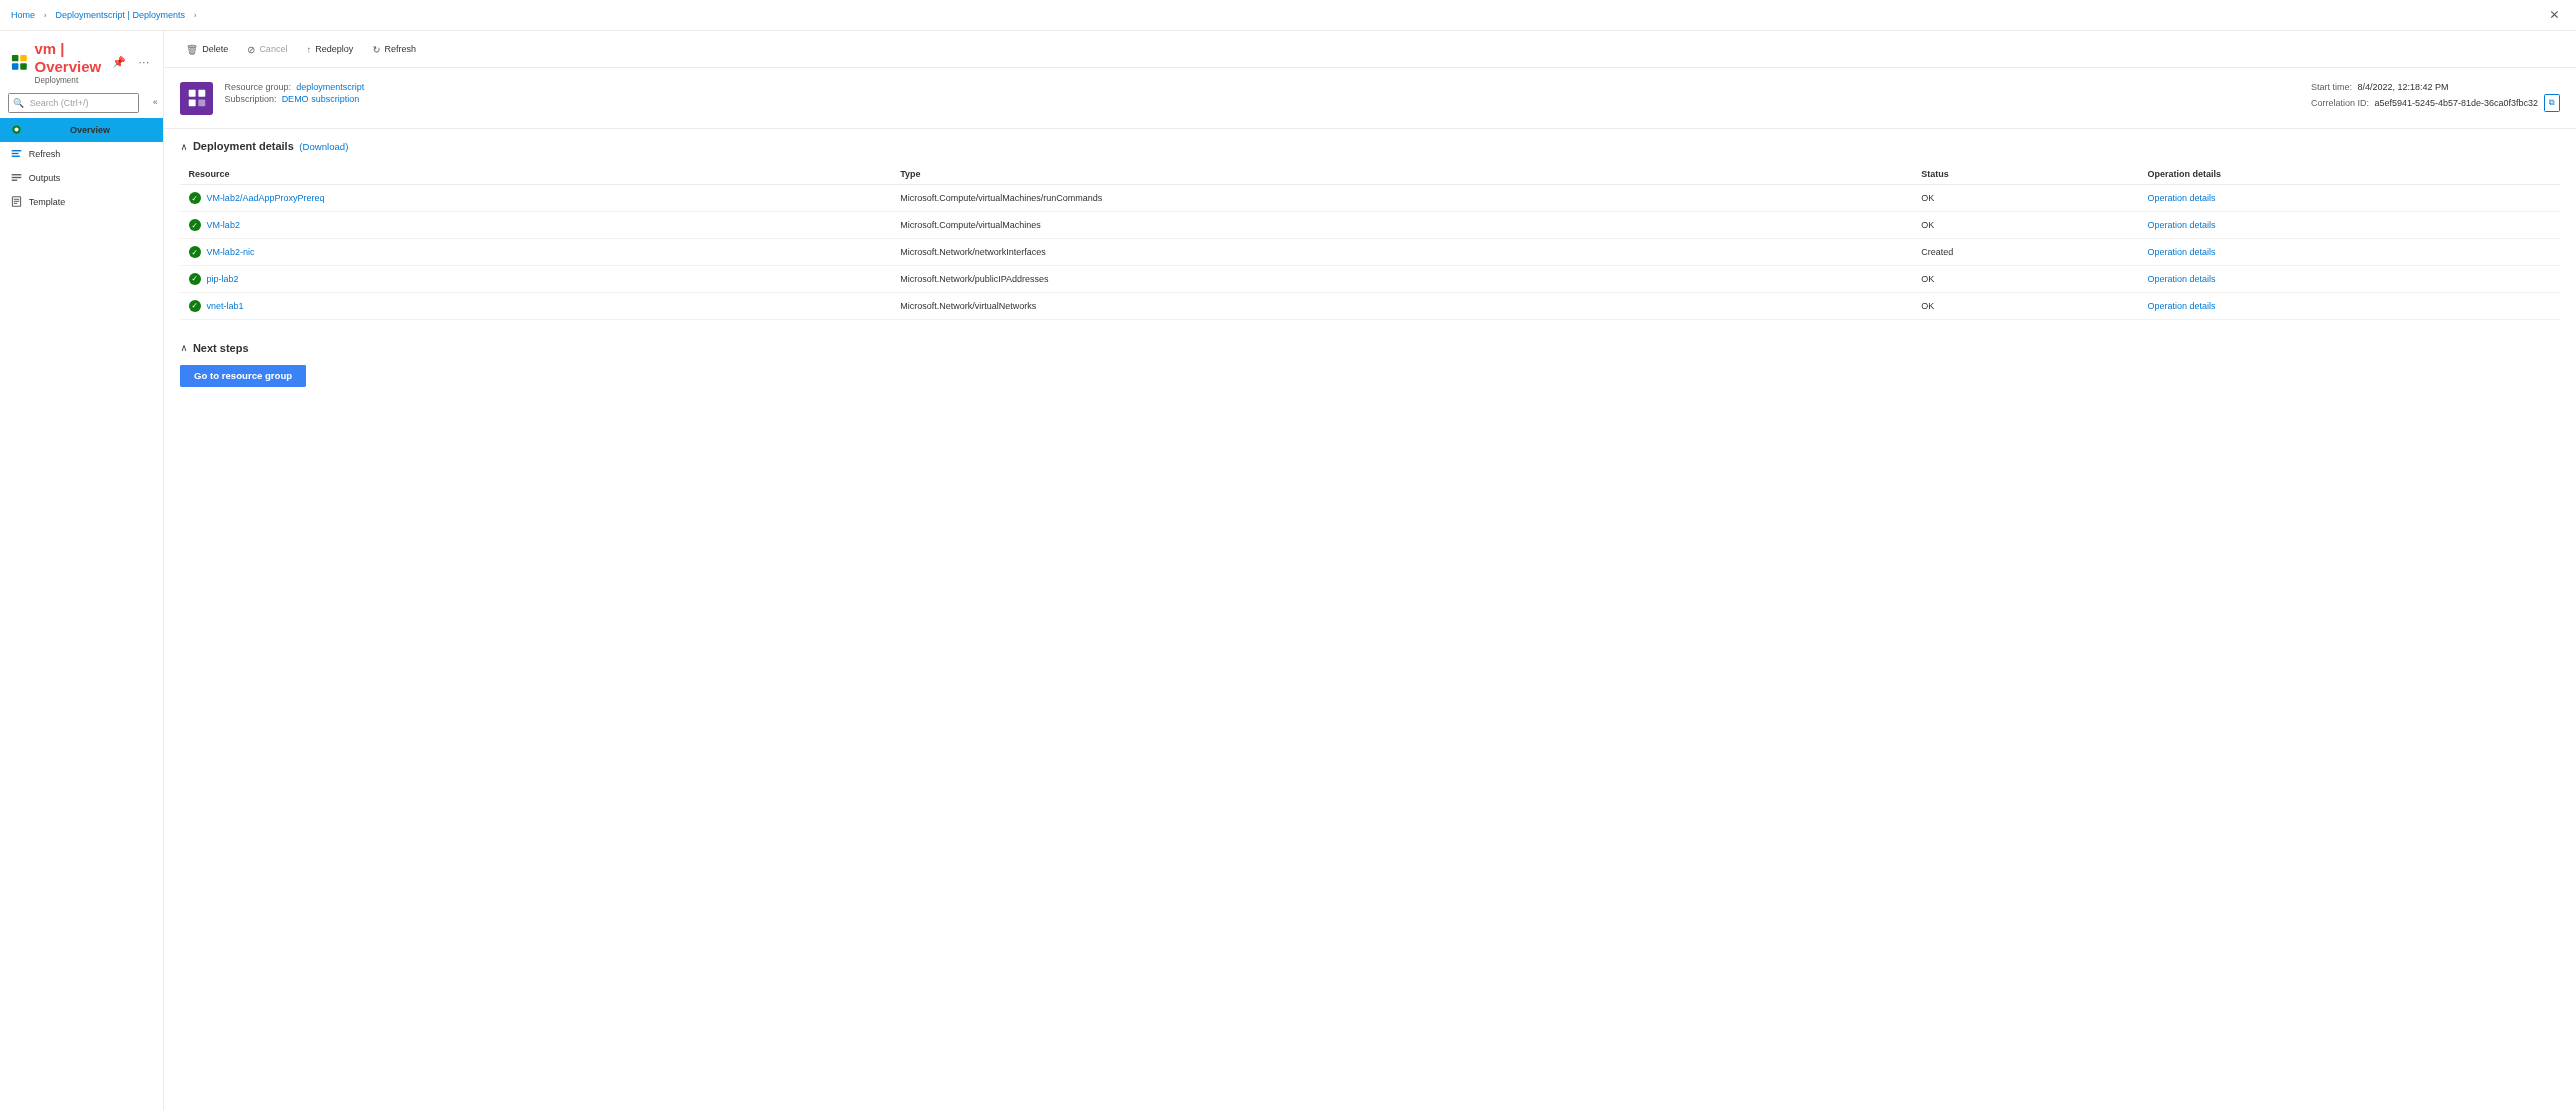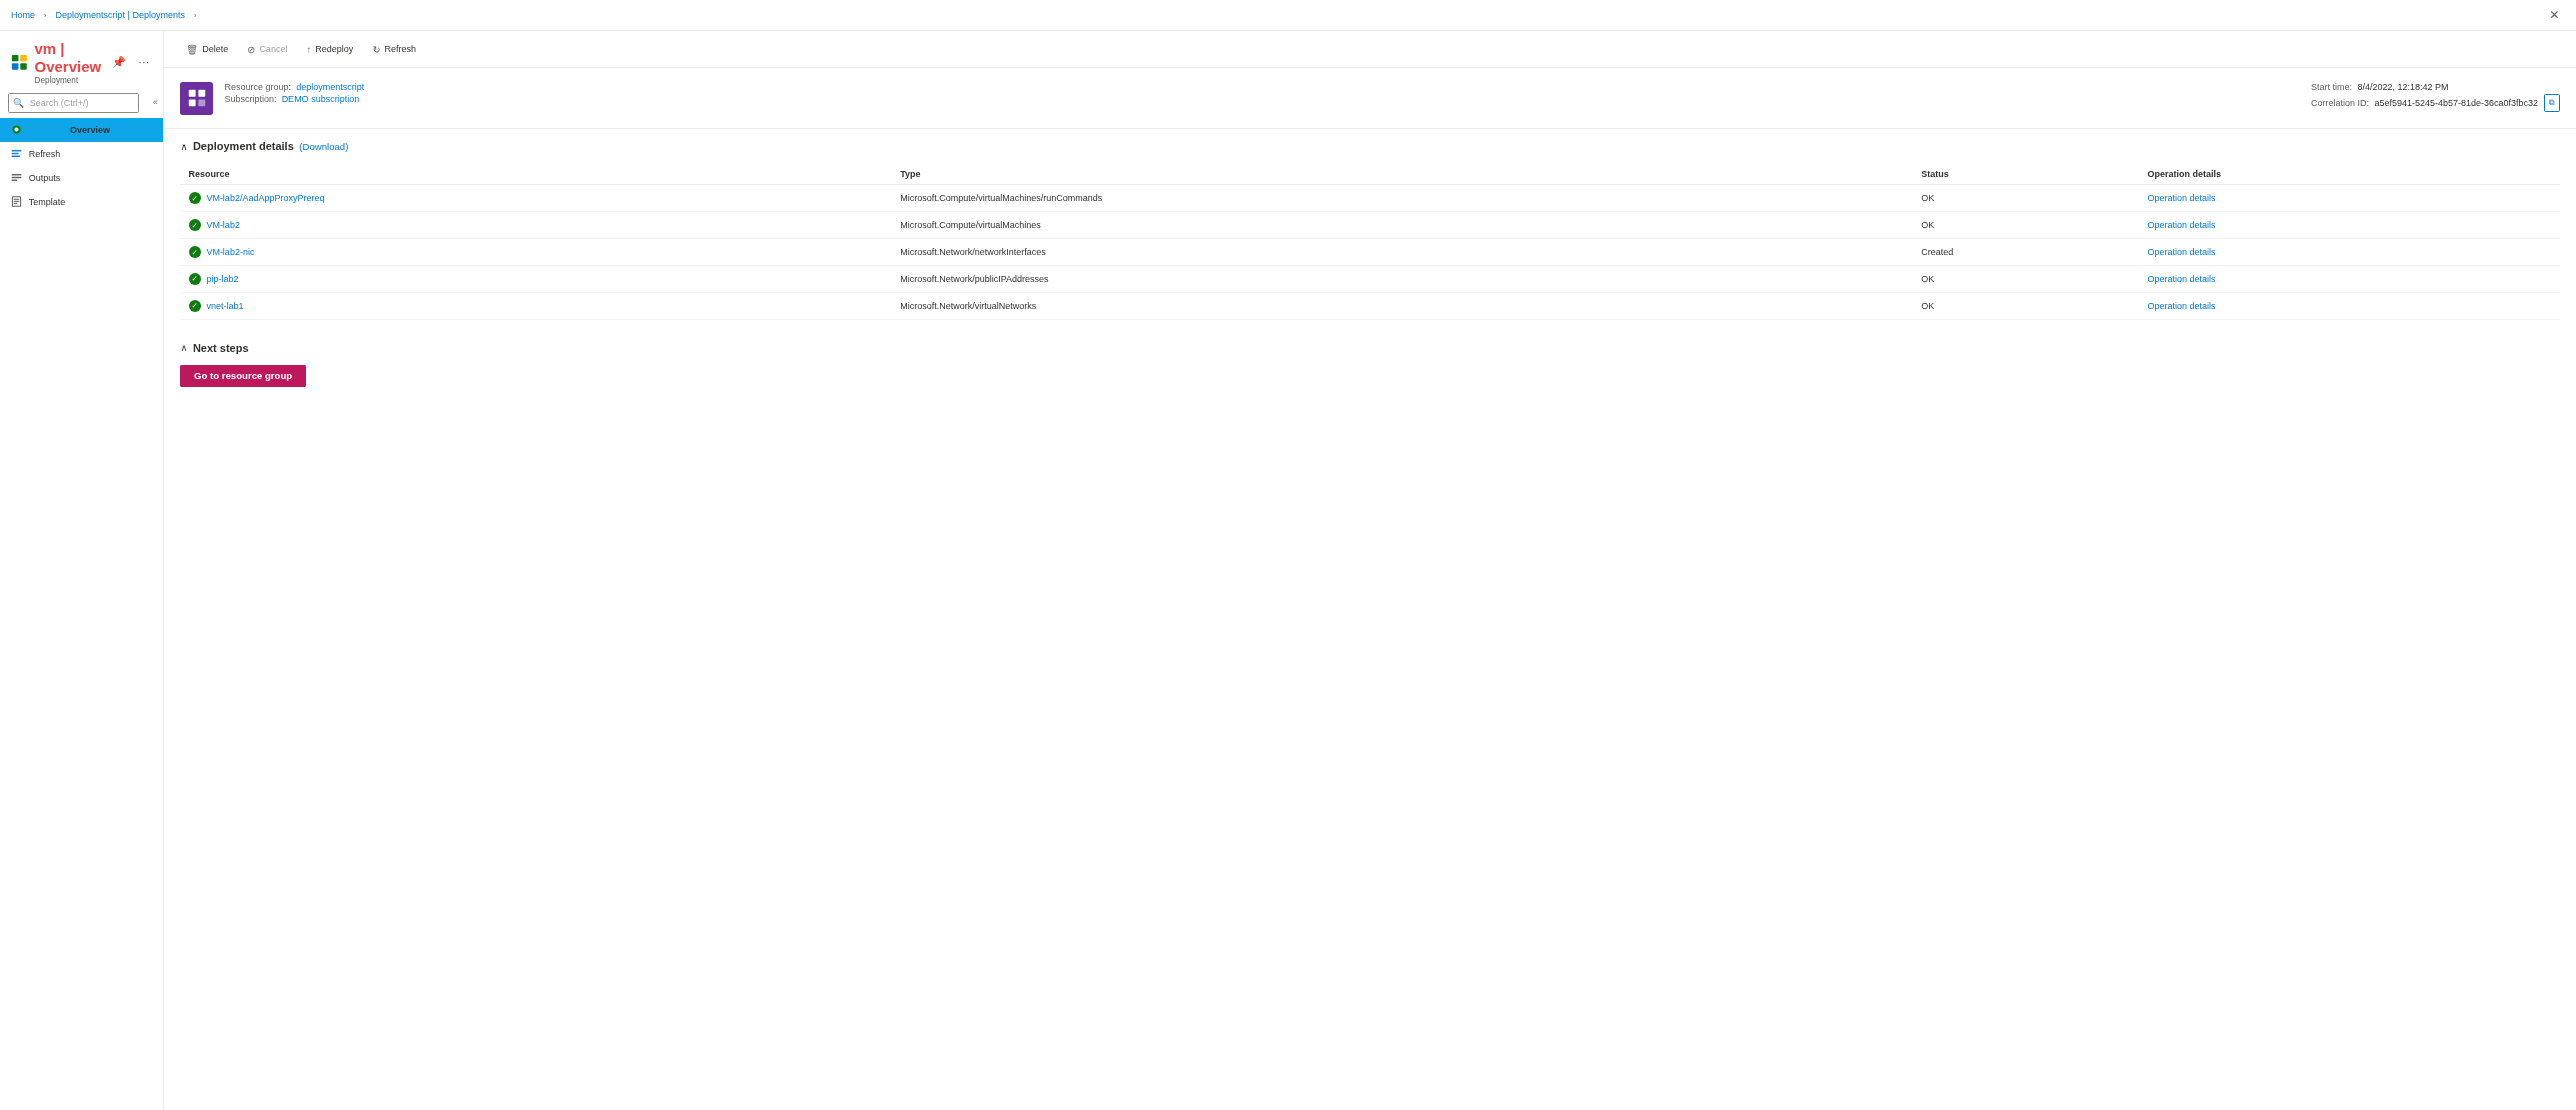--- a/index.html
+++ b/index.html
@@ -289,21 +289,21 @@
     }
 
     .next-steps-header {
       display: flex;
       align-items: center;
       gap: 5.5px;
       margin-bottom: 11px;
     }
 
     .go-btn {
-      background: #be185d;
+      background: #3b82f6;
       color: white;
       border: none;
       padding: 5.5px 13.7px;
       font-size: 9.6px;
       font-weight: 600;
       cursor: pointer;
       border-radius: 1.4px;
     }
 
     .search-row {

